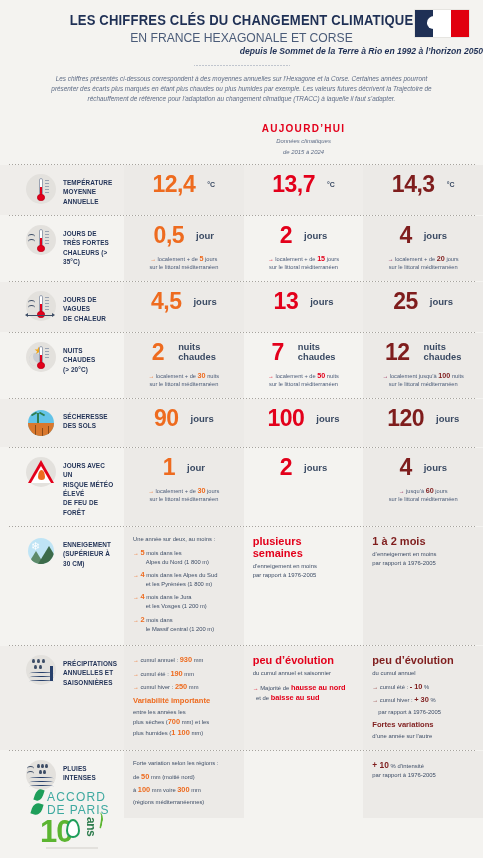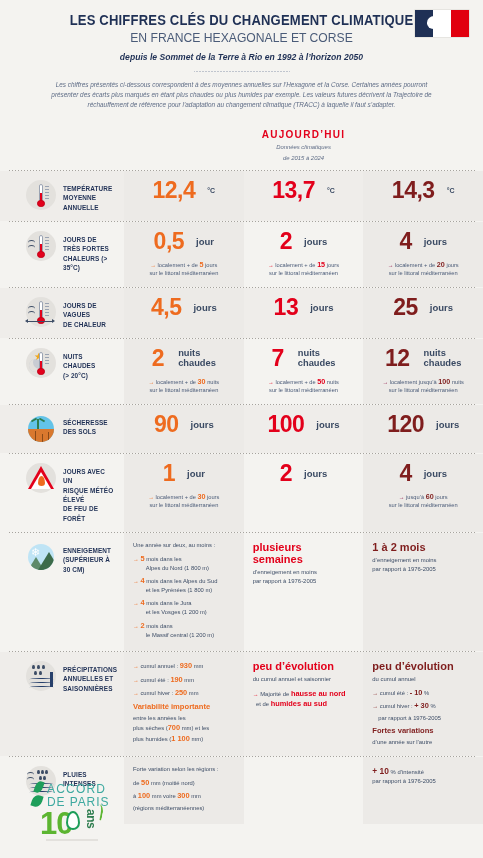--- a/index.html
+++ b/index.html
@@ -17,21 +17,21 @@
     font-size: 14.5px; font-weight: bold; color: #1f3055;
     letter-spacing: .2px; line-height: 1.15;
     transform: scaleX(.9); transform-origin: center;
   }
   .title2 {
     font-size: 13.5px; color: #4a5b78; line-height: 1.2; margin-top: 1px;
     transform: scaleX(.9); transform-origin: center;
   }
   .subtitle {
     font-size: 8.6px; font-style: italic; color: #1f3055;
-    margin-top: 6px; font-weight: bold;
+    font-weight: bold; text-align: right;
   }
   .divider-dots {
     width: 96px; height: 3px; margin: 8px auto 7px;
     background-image: radial-gradient(#8c97ac 45%, transparent 46%);
     background-size: 3px 3px; background-repeat: repeat-x;
     background-position: center;
   }
   .intro {
     font-size: 6.4px; font-style: italic; color: #5d6b85;
     line-height: 1.55; padding: 0 42px;
@@ -130,21 +130,21 @@
   .blist .li { margin-bottom: 2.5px; padding-left: 8px; text-indent: -8px; }
   .blist .ar { font-weight: bold; }
   .blist b { font-size: 7.4px; }
   .hd {
     font-size: 11px; font-weight: bold; line-height: 1.1; text-align: left;
   }
   .sub-txt { font-size: 5.9px; color: #3d4d66; line-height: 1.45; text-align: left; margin-top: 3px; }
   .strong-lbl { font-size: 7.6px; font-weight: bold; margin-top: 4px; text-align: left; }
 
   
-  .footer { position: absolute; left: 0; bottom: 8px; width: 483px; height: 72px; }
+  .footer { position: absolute; left: 0; bottom: 0; width: 483px; height: 72px; }
   .accord {
     position: absolute; left: 22px; bottom: 10px; width: 96px; height: 60px;
   }
   .accord .a1 {
     position: absolute; left: 25px; top: 2px; font-size: 12px;
     letter-spacing: 1.2px; color: #3ea9a0; font-weight: normal;
   }
   .accord .a2 {
     position: absolute; left: 25px; top: 15px; font-size: 12px;
     letter-spacing: .9px; color: #3ea9a0;
@@ -613,21 +613,21 @@
             <div class="li"><span class="ar hier">→</span> cumul annuel : <b class="hier">930</b> mm</div>
             <div class="li"><span class="ar hier">→</span> cumul été : <b class="hier">190</b> mm</div>
             <div class="li"><span class="ar hier">→</span> cumul hiver : <b class="hier">250</b> mm</div>
           </div>
           <div class="strong-lbl hier">Variabilité importante</div>
           <div class="sub-txt">entre les années les<br>plus sèches (<b class="hier" style="font-size:7.4px">700</b> mm) et les<br>plus humides (<b class="hier" style="font-size:7.4px">1 100</b> mm)</div>
         </div>
         <div class="cell left">
           <div class="hd auj">peu d’évolution</div>
           <div class="sub-txt">du cumul annuel et saisonnier</div>
-          <div class="sub-txt" style="margin-top:5px"><span class="auj" style="font-weight:bold">→</span> Majorité de <b class="auj" style="font-size:7.4px">hausse au nord</b><br>&nbsp;&nbsp;et de <b class="auj" style="font-size:7.4px">humides au sud</b></div>
+          <div class="sub-txt" style="margin-top:5px"><span class="auj" style="font-weight:bold">→</span> Majorité de <b class="auj" style="font-size:7.4px">hausse au nord</b><br>&nbsp;&nbsp;et de <b class="auj" style="font-size:7.4px">baisse au sud</b></div>
         </div>
         <div class="cell left alt">
           <div class="hd dem">peu d’évolution</div>
           <div class="sub-txt">du cumul annuel</div>
           <div class="blist" style="margin-top:3px">
             <div class="li"><span class="ar dem">→</span> cumul été : <b class="dem">- 10</b> %</div>
             <div class="li"><span class="ar dem">→</span> cumul hiver : <b class="dem">+ 30</b> %</div>
             <div class="li" style="padding-left:14px">par rapport à 1976-2005</div>
           </div>
           <div class="strong-lbl dem">Fortes variations</div>

